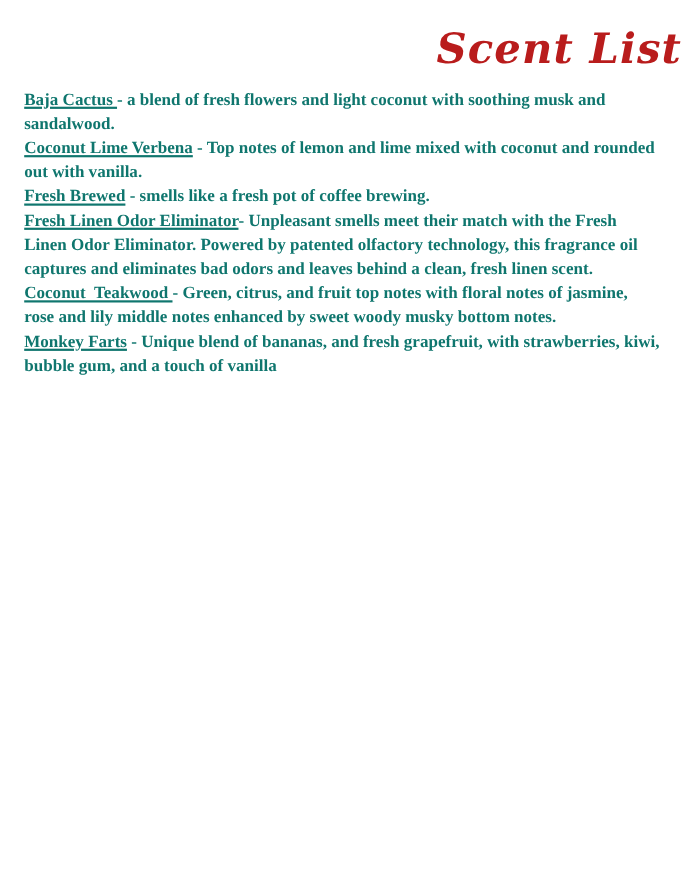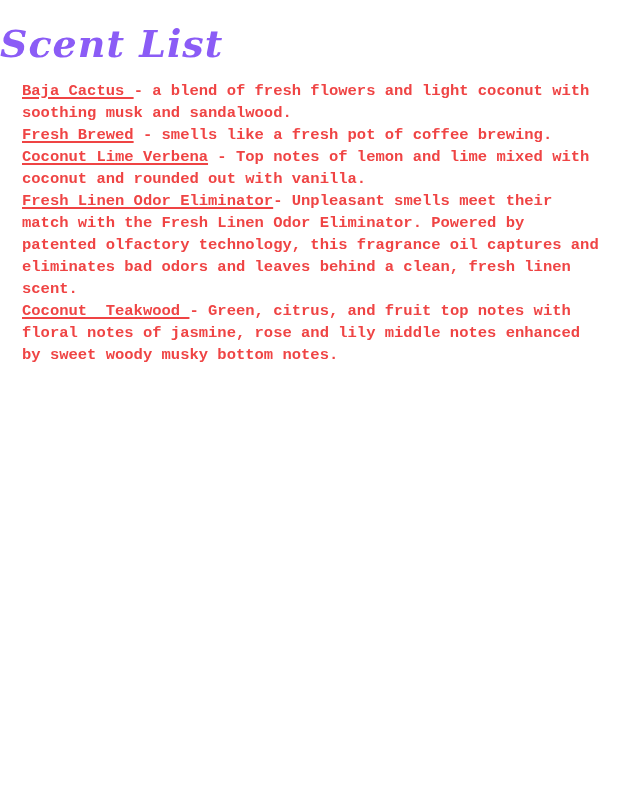--- a/index.html
+++ b/index.html
@@ -11,53 +11,54 @@
     position: relative;
     width: 620px;
     height: 803px;
     background: #ffffff;
     color: #000000;
     overflow: hidden;
     box-sizing: border-box;
   }
   .page-title {
     margin: 22px 0 14px 0;
-    text-align: left;
+    text-align: right;
     font-family: "DejaVu Serif", serif;
     font-style: italic;
     font-weight: 700;
     font-size: 38px;
     line-height: 44px;
     letter-spacing: 1px;
-    color: #8b5cf6;
+    color: #b91c1c;
   }
   .scent-list {
     padding: 0 20px 0 22px;
-    font-family: Liberation Mono, monospace;
+    font-family: Liberation Serif, serif;
     font-weight: 700;
     font-size: 15.5px;
     line-height: 22px;
-    color: #ef4444;
+    color: #0f766e;
   }
   .entry {
     margin: 0;
     white-space: pre-wrap;
   }
   .scent-name {
     text-decoration: underline;
     text-decoration-thickness: 1.5px;
     text-underline-offset: 2px;
   }
 </style>
 </head>
 <body>
 
 <div class="page">
   <h1 class="page-title">Scent List</h1>
 
   <div class="scent-list">
     <p class="entry"><span class="scent-name">Baja Cactus </span><span>- a blend of fresh flowers and light coconut with soothing musk and sandalwood.</span></p>
+    <p class="entry"><span class="scent-name">Coconut Lime Verbena</span><span> - Top notes of lemon and lime mixed with coconut and rounded out with vanilla.</span></p>
     <p class="entry"><span class="scent-name">Fresh Brewed</span><span> - smells like a fresh pot of coffee brewing.</span></p>
-    <p class="entry"><span class="scent-name">Coconut Lime Verbena</span><span> - Top notes of lemon and lime mixed with coconut and rounded out with vanilla.</span></p>
     <p class="entry"><span class="scent-name">Fresh Linen Odor Eliminator</span><span>- Unpleasant smells meet their match with the Fresh Linen Odor Eliminator. Powered by patented olfactory technology, this fragrance oil captures and eliminates bad odors and leaves behind a clean, fresh linen scent.</span></p>
     <p class="entry"><span class="scent-name">Coconut  Teakwood </span><span>- Green, citrus, and fruit top notes with floral notes of jasmine, rose and lily middle notes enhanced by sweet woody musky bottom notes.</span></p>
+    <p class="entry"><span class="scent-name">Monkey Farts</span><span> - Unique blend of bananas, and fresh grapefruit, with strawberries, kiwi, bubble gum, and a touch of vanilla</span></p>
   </div>
 </div>
 
 </body></html>

